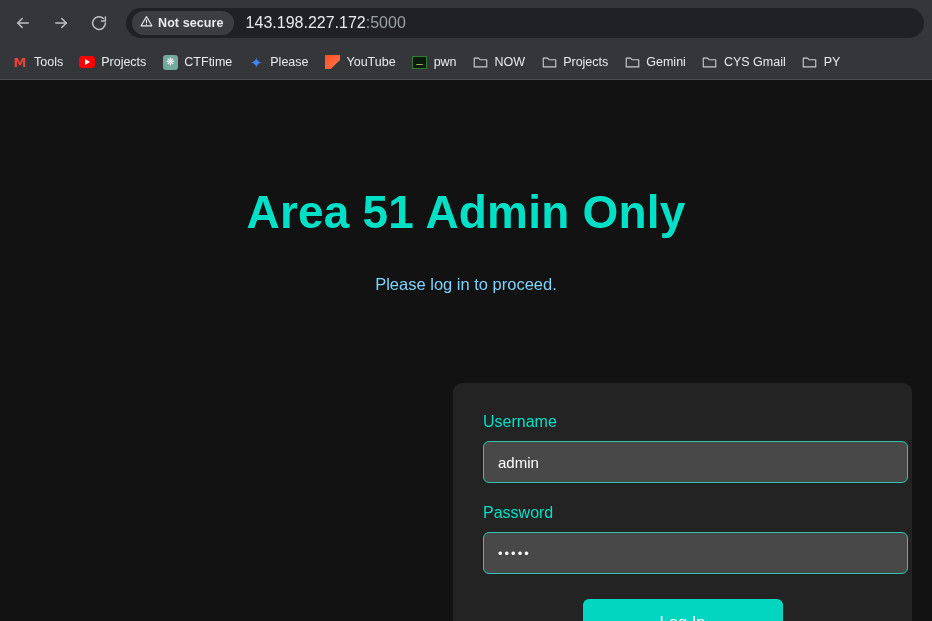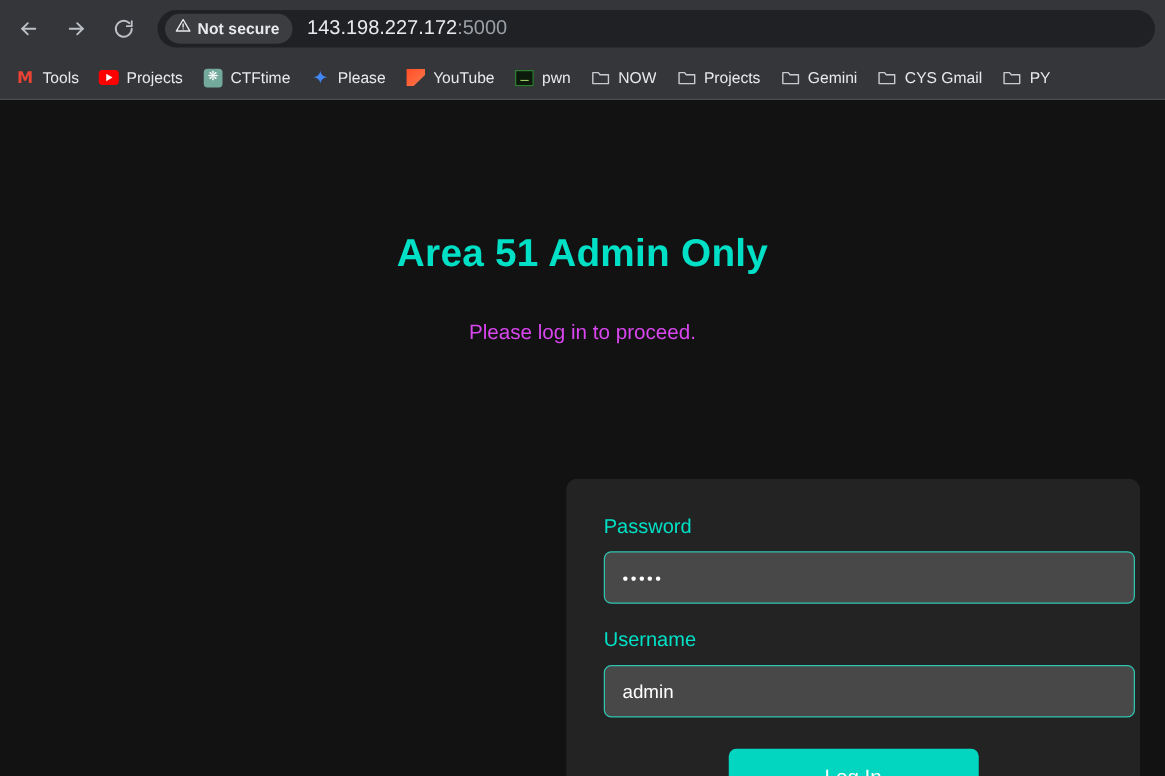--- a/index.html
+++ b/index.html
@@ -124,28 +124,28 @@
     width: 932px;
     height: 541px;
     background: #121212;
     overflow: hidden;
     position: relative;
   }
 
   #page-title {
     text-align: center;
     color: #00e0c6;
-    font-size: 31px;
+    font-size: 46px;
     font-weight: bold;
     letter-spacing: .2px;
     margin-top: 105px;
   }
   #page-subtitle {
     text-align: center;
-    color: #d946ef;
+    color: #7dd3fc;
     font-size: 16.5px;
     margin-top: 36px;
   }
 
   #login-card {
     position: absolute;
     left: 453px;
     top: 303px;
     width: 459px;
     height: 291px;
@@ -331,25 +331,25 @@
 </div>
 
 <div id="page">
 
   <h1 id="page-title">Area 51 Admin Only</h1>
   <p id="page-subtitle">Please log in to proceed.</p>
 
   <div id="login-card">
 
     <div class="field-block">
+      <label class="field-label">Username</label>
+      <input class="field-input" type="text" value="admin" style="">
+    </div>
+
+    <div class="field-block">
       <label class="field-label">Password</label>
       <input class="field-input pw" type="text" value="•••••" style="">
     </div>
 
-    <div class="field-block">
-      <label class="field-label">Username</label>
-      <input class="field-input" type="text" value="admin" style="">
-    </div>
-
     <button id="login-button">Log In</button>
 
   </div>
 </div>
 
 </body></html>

